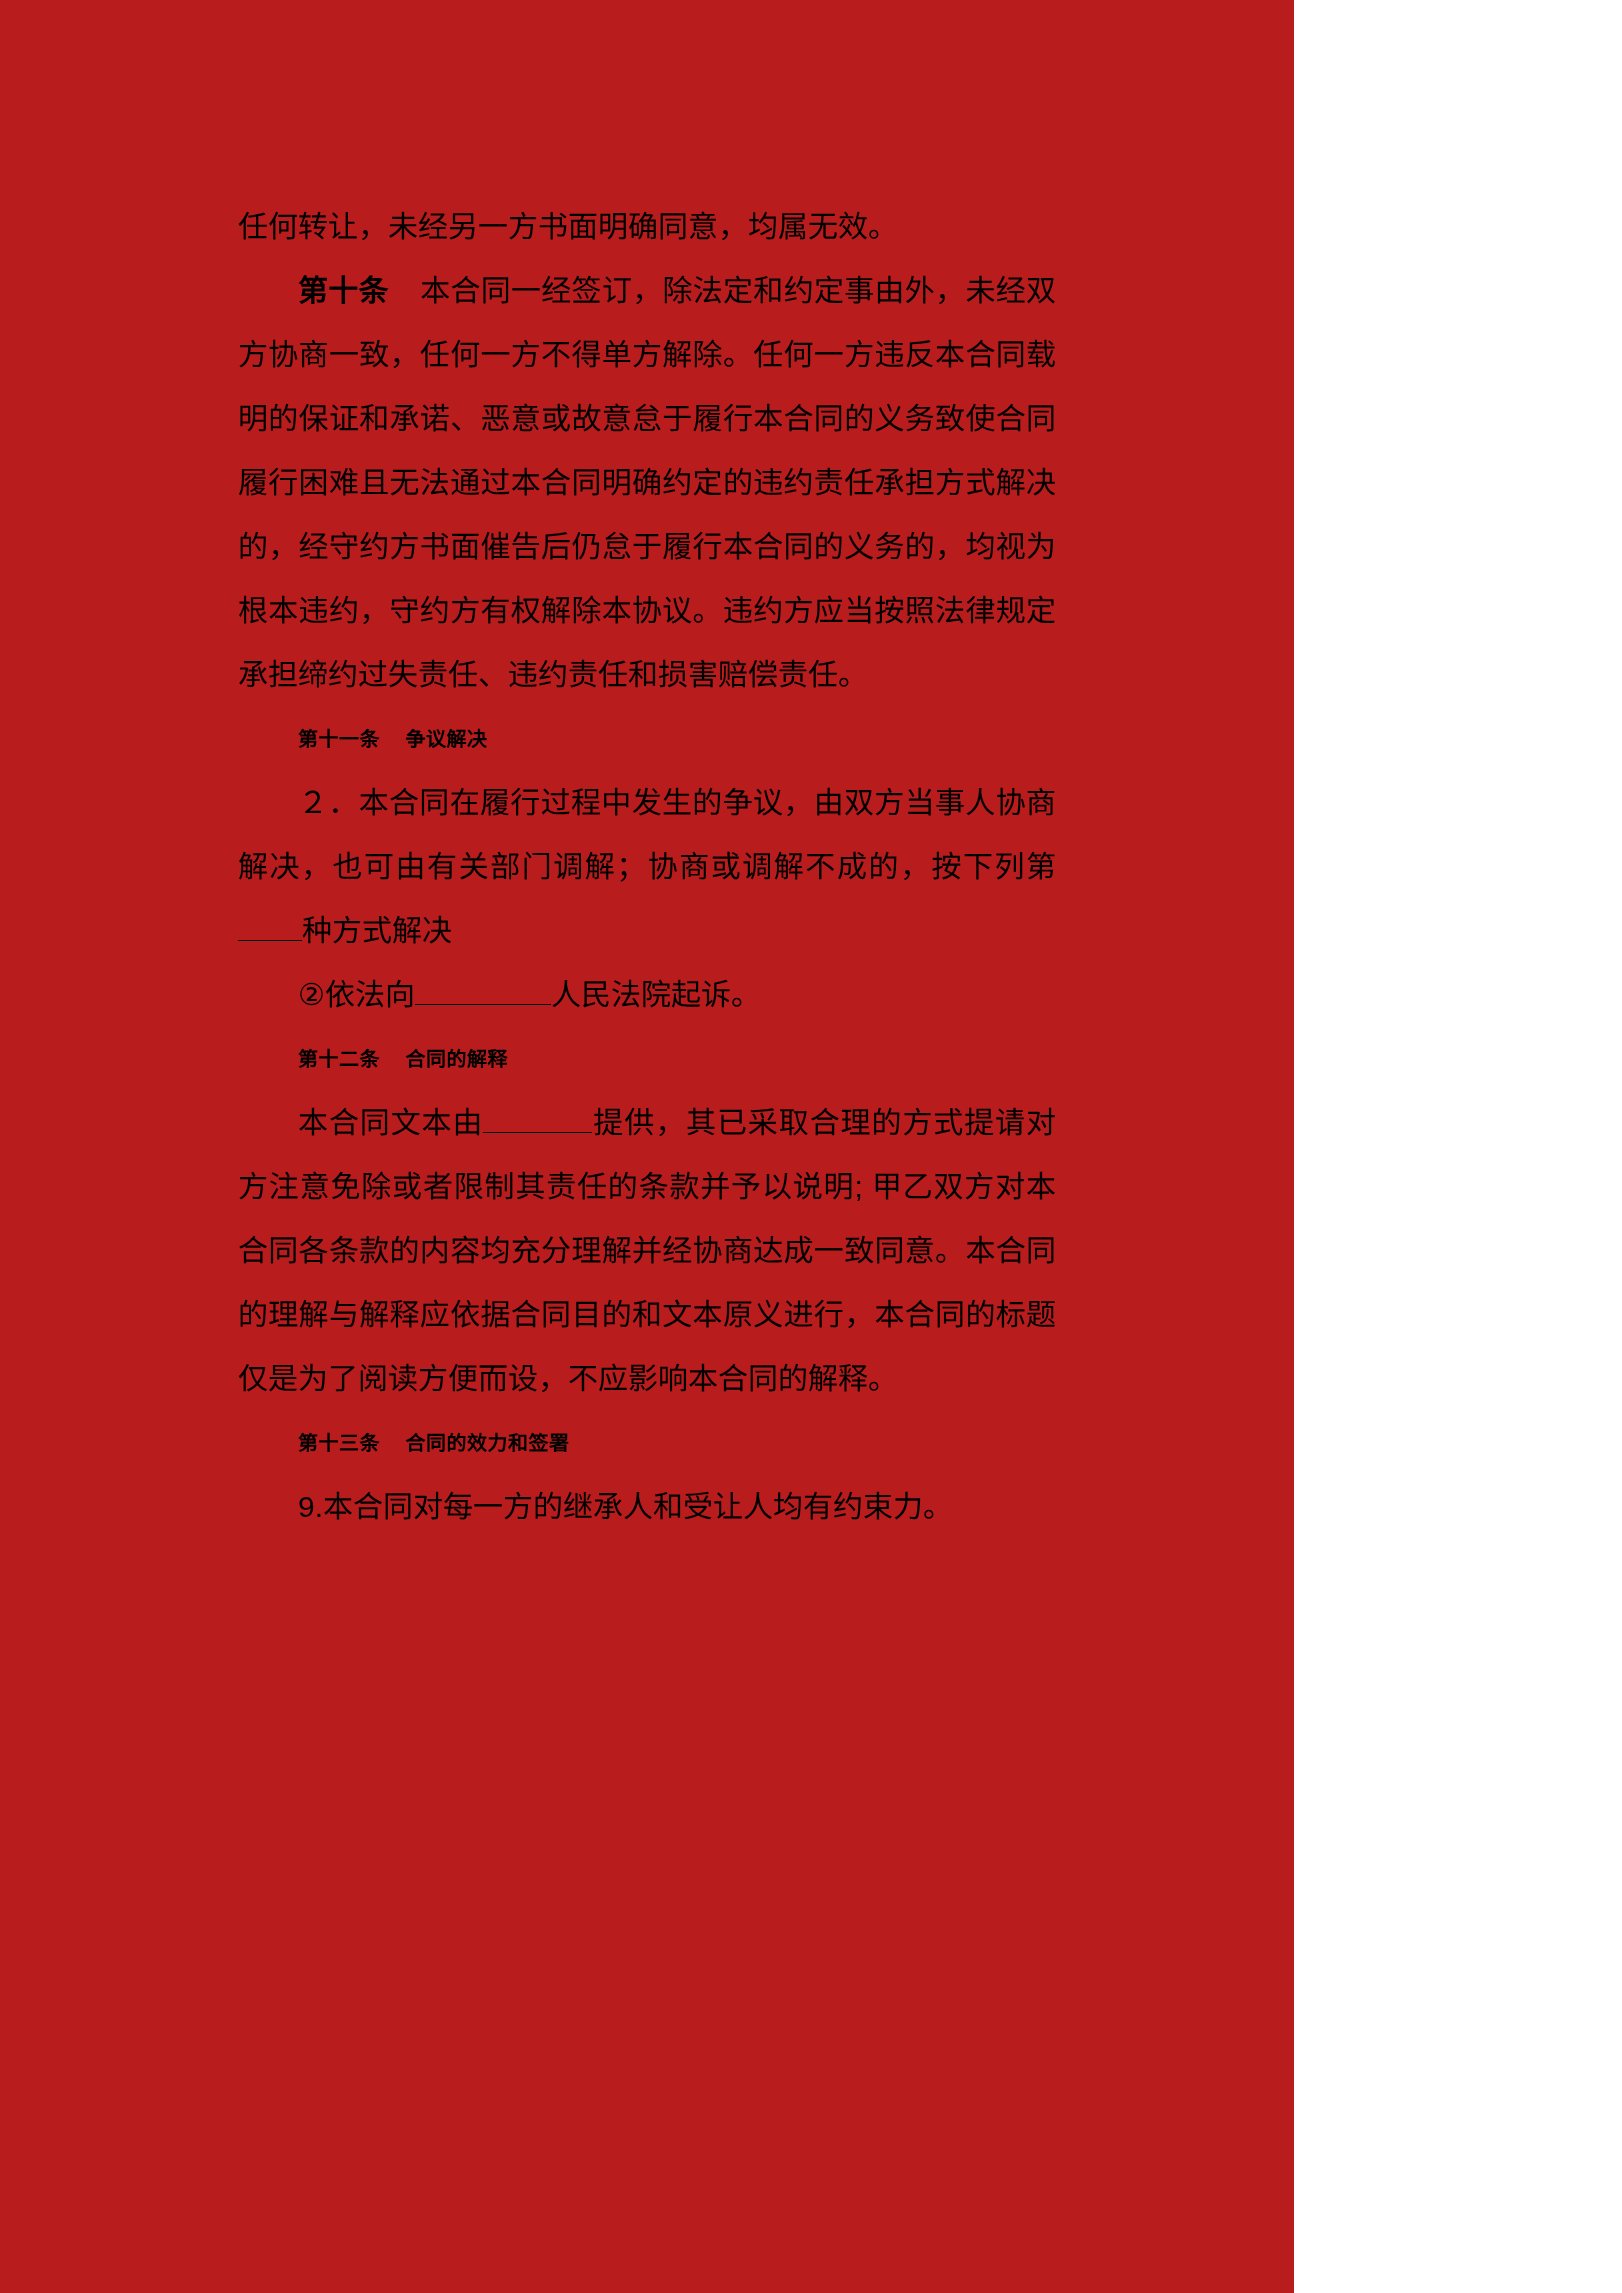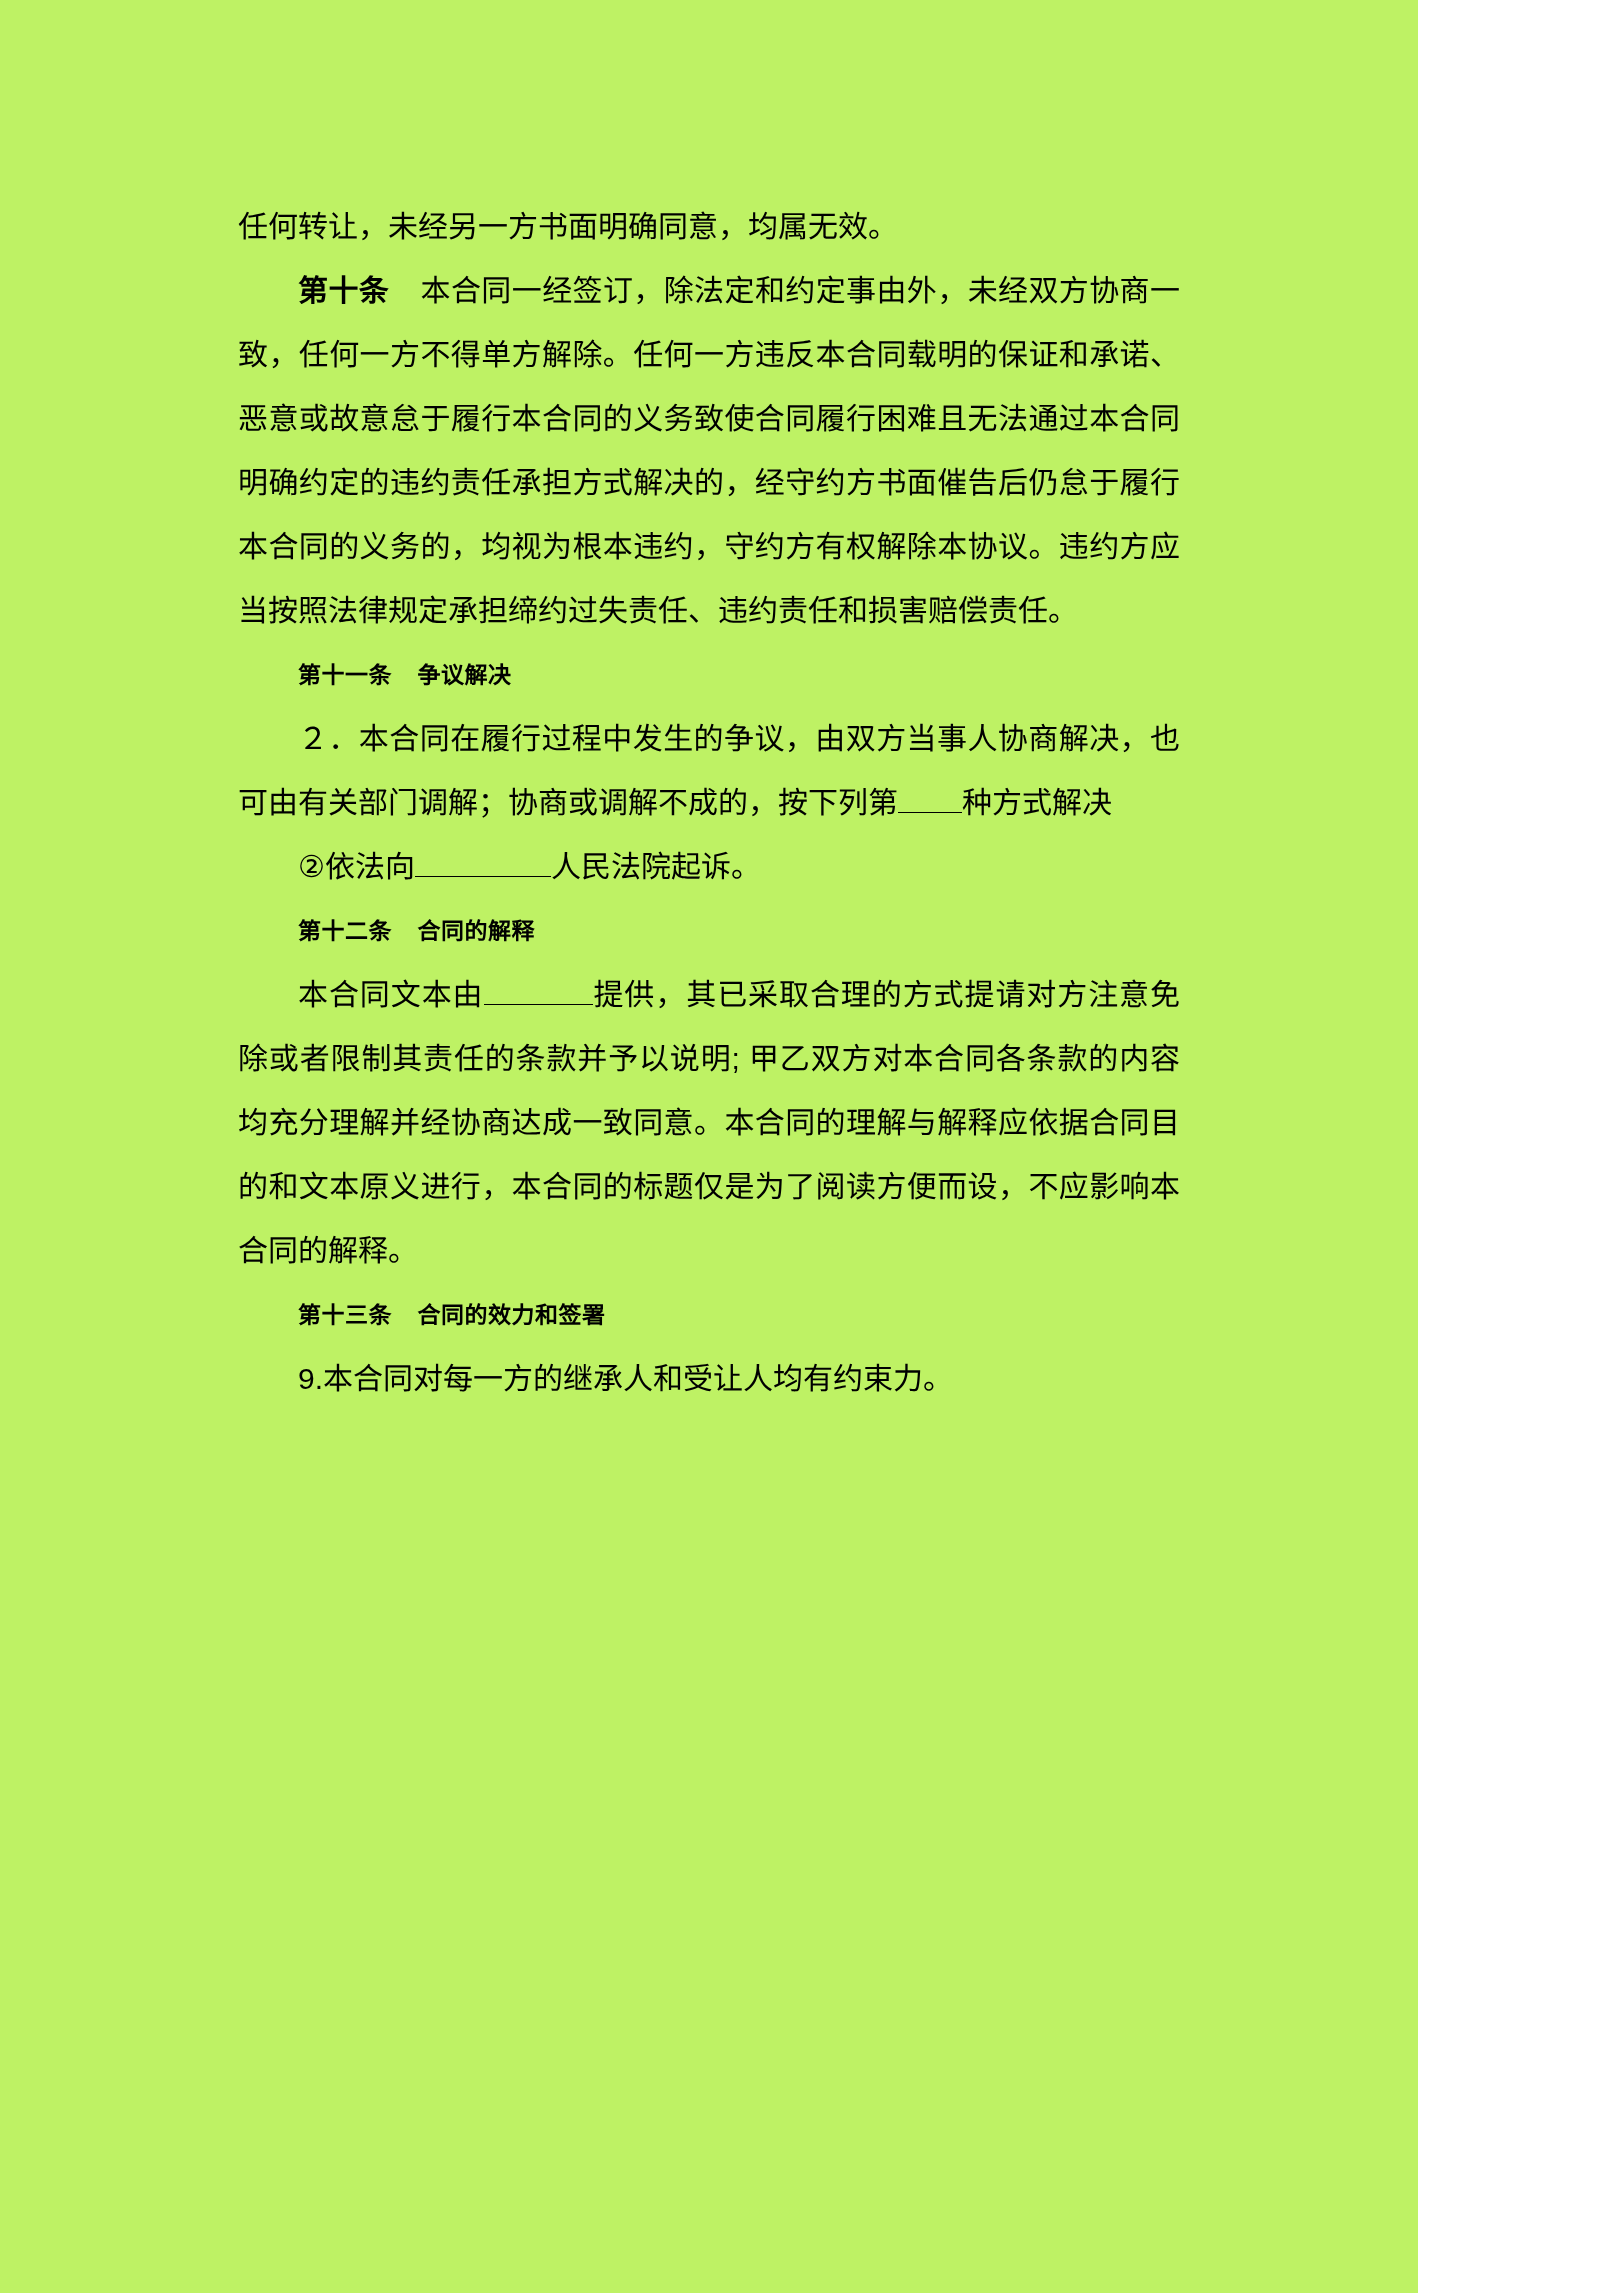--- a/index.html
+++ b/index.html
@@ -9,42 +9,42 @@
   }
   body {
     width: 1623px;
     height: 2294px;
     font-family: "Liberation Sans", "DejaVu Sans", sans-serif;
     color: #000000;
     -webkit-font-smoothing: antialiased;
   }
   .page {
     position: relative;
-    width: 1418px;
+    width: 1294px;
     height: 2294px;
-    background: #bef264;
+    background: #b91c1c;
     box-sizing: border-box;
     padding: 195px 238px 109px 238px;
   }
   p {
     margin: 0;
     padding: 0;
   }
   .para {
     font-size: 30px;
     line-height: 64px;
     text-align: justify;
     text-justify: inter-ideograph;
   }
   .indent {
     text-indent: 60px;
   }
   .heading {
     font-weight: bold;
-    font-size: 23px;
+    font-size: 20px;
     line-height: 64px;
     text-indent: 60px;
     letter-spacing: 0.5px;
   }
   .heading .gap {
     display: inline-block;
     width: 25.5px;
   }
   .blank-line {
     display: inline-block;

